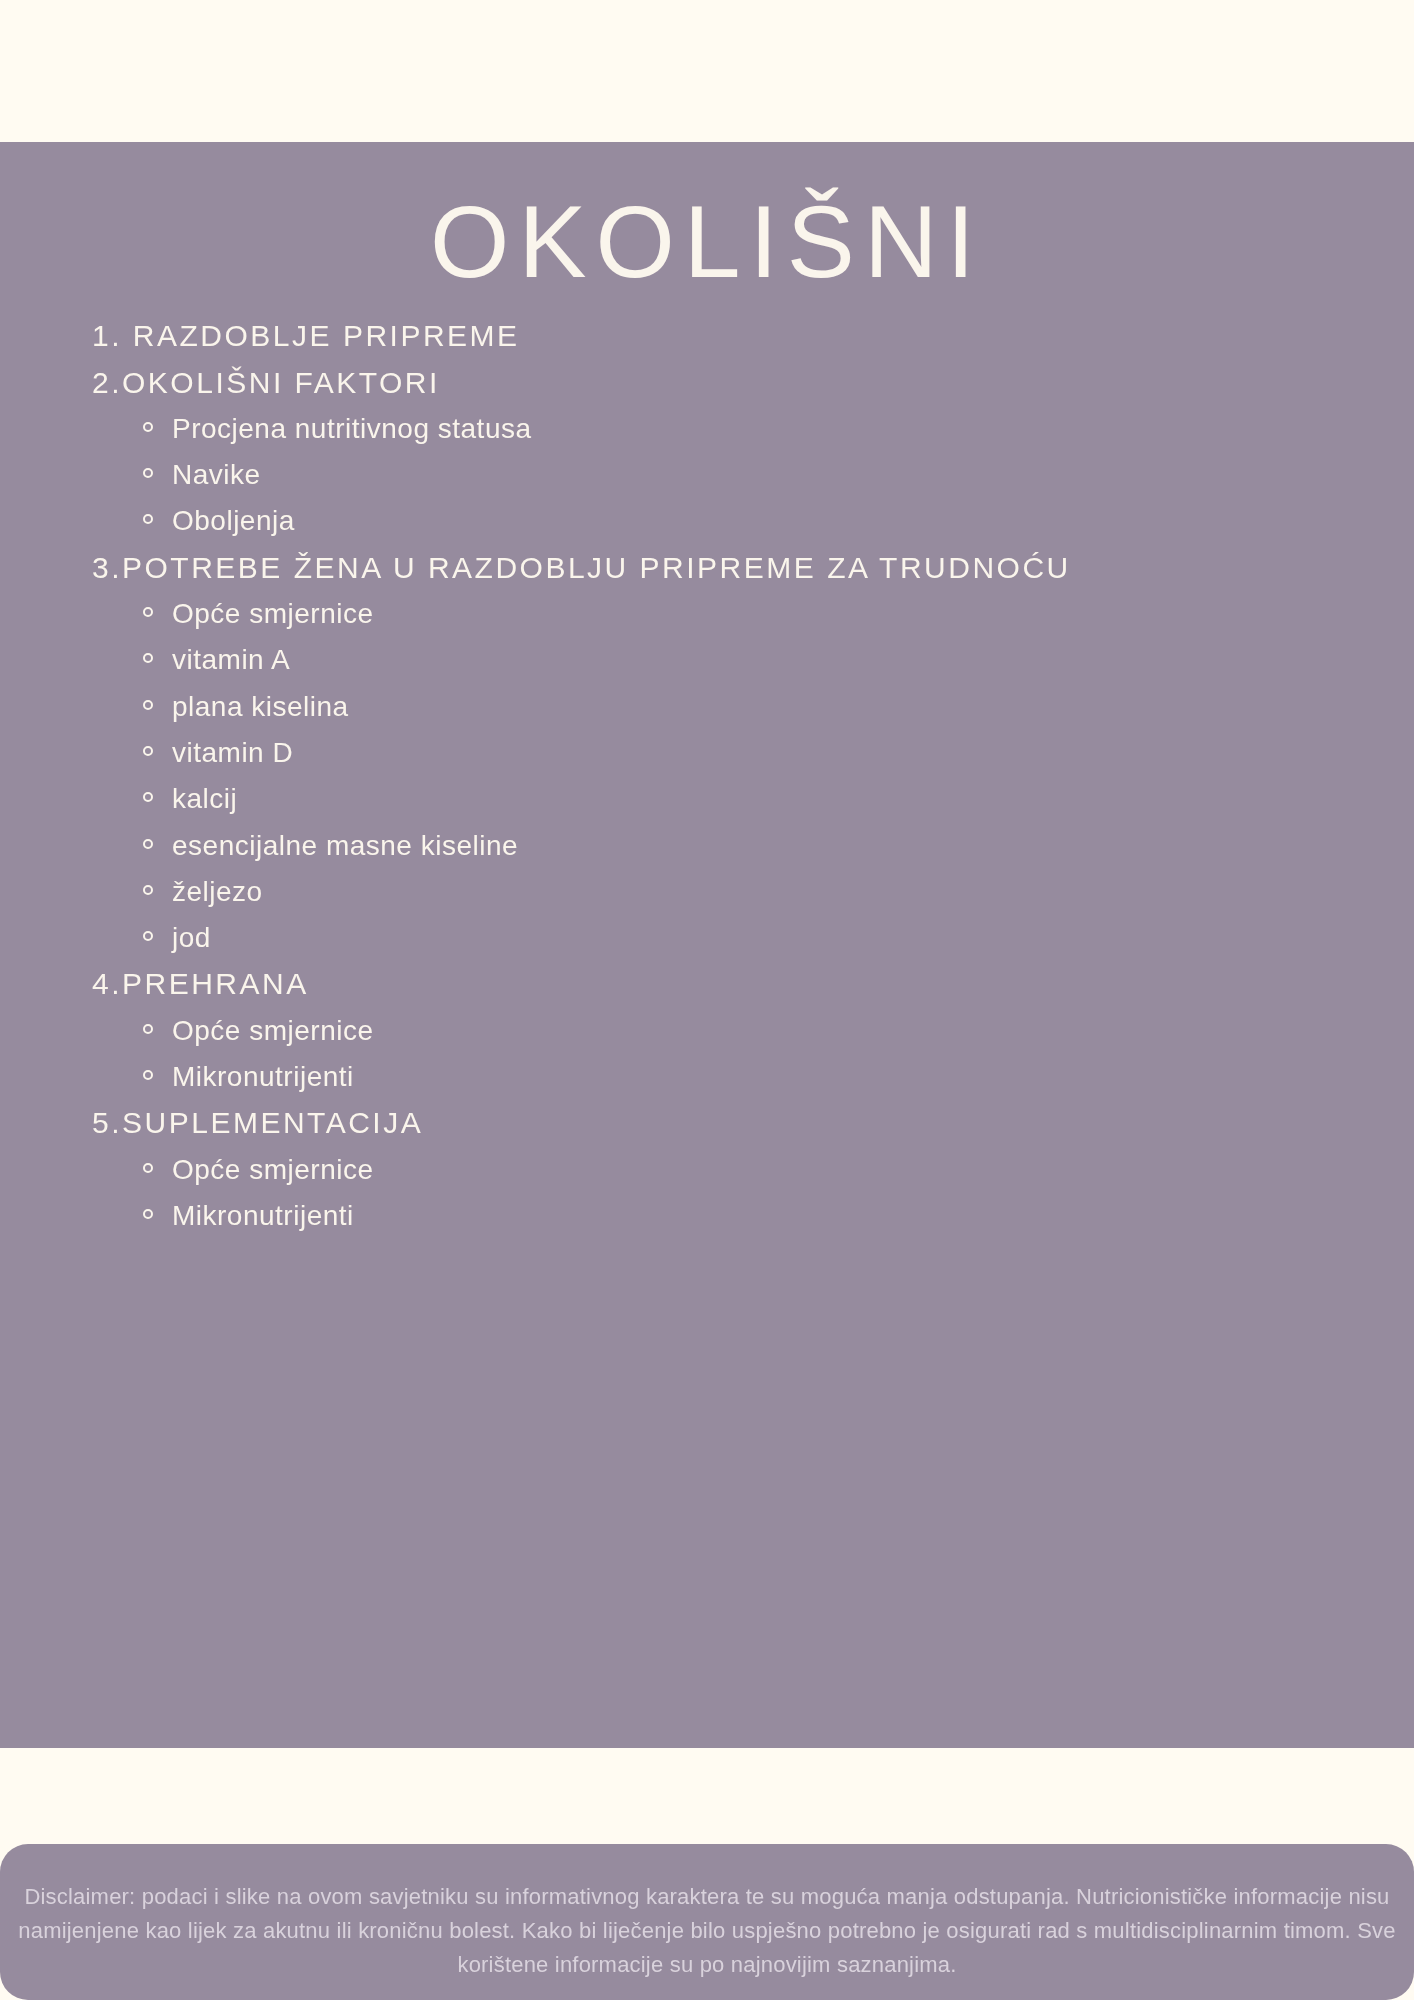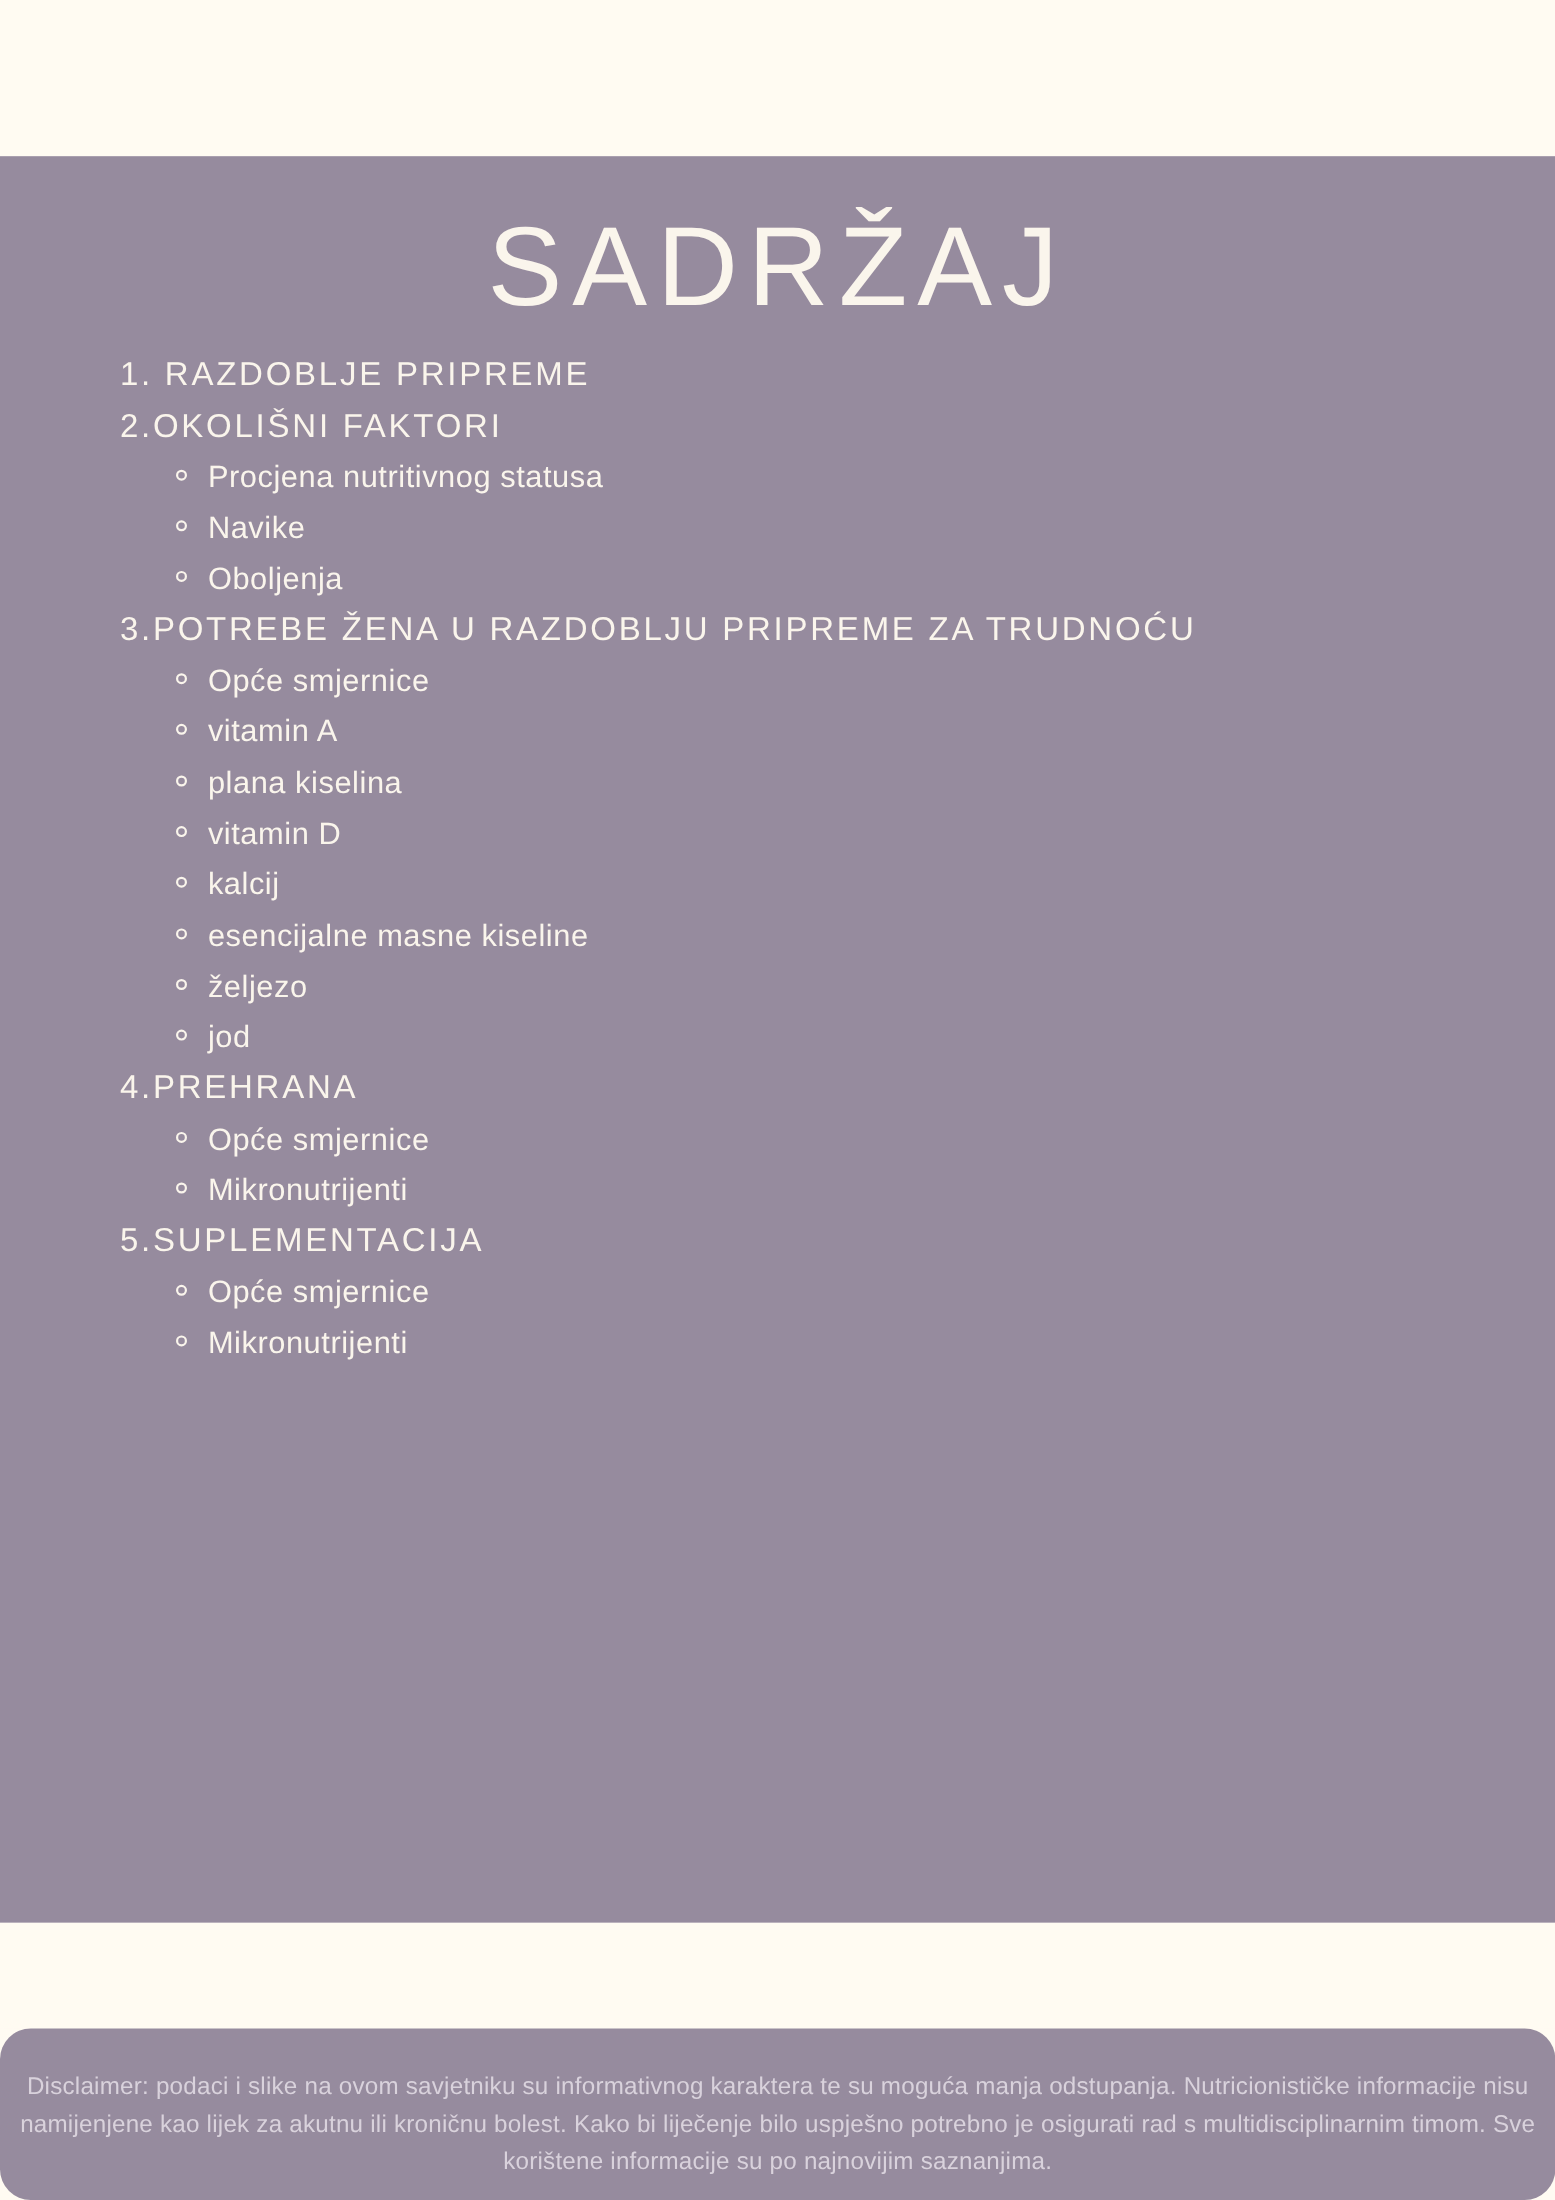--- a/index.html
+++ b/index.html
@@ -37,21 +37,21 @@
   h1.title{
     margin:42px 0 12px 0;
     text-align:center;
     font-size:102px;
     font-weight:300;
     letter-spacing:9px;
     line-height:1.15;
     color:var(--ink);
   }
   ul.toc{
-    margin:17px;
+    margin:0;
     padding:0 60px 0 92px;
     list-style:none;
   }
   ul.toc li{
     line-height:46.3px;
     font-weight:300;
     color:var(--ink);
   }
   ul.toc li.l1{
     font-size:30px;
@@ -83,21 +83,21 @@
   }
 </style>
 </head>
 <body>
 
 <div class="page">
 
   <div class="band-top"></div>
 
   <div class="panel">
-    <h1 class="title">SADRŽAJ</h1>
+    <h1 class="title">OKOLIŠNI</h1>
 
     <ul class="toc" id="toc-list">
         <li class="l1"><span>1. RAZDOBLJE PRIPREME</span></li>
         <li class="l1"><span>2.OKOLIŠNI FAKTORI</span></li>
         <li class="l2"><span class="ring"></span><span>Procjena nutritivnog statusa</span></li>
         <li class="l2"><span class="ring"></span><span>Navike</span></li>
         <li class="l2"><span class="ring"></span><span>Oboljenja</span></li>
         <li class="l1"><span>3.POTREBE ŽENA U RAZDOBLJU PRIPREME ZA TRUDNOĆU</span></li>
         <li class="l2"><span class="ring"></span><span>Opće smjernice</span></li>
         <li class="l2"><span class="ring"></span><span>vitamin A</span></li>

